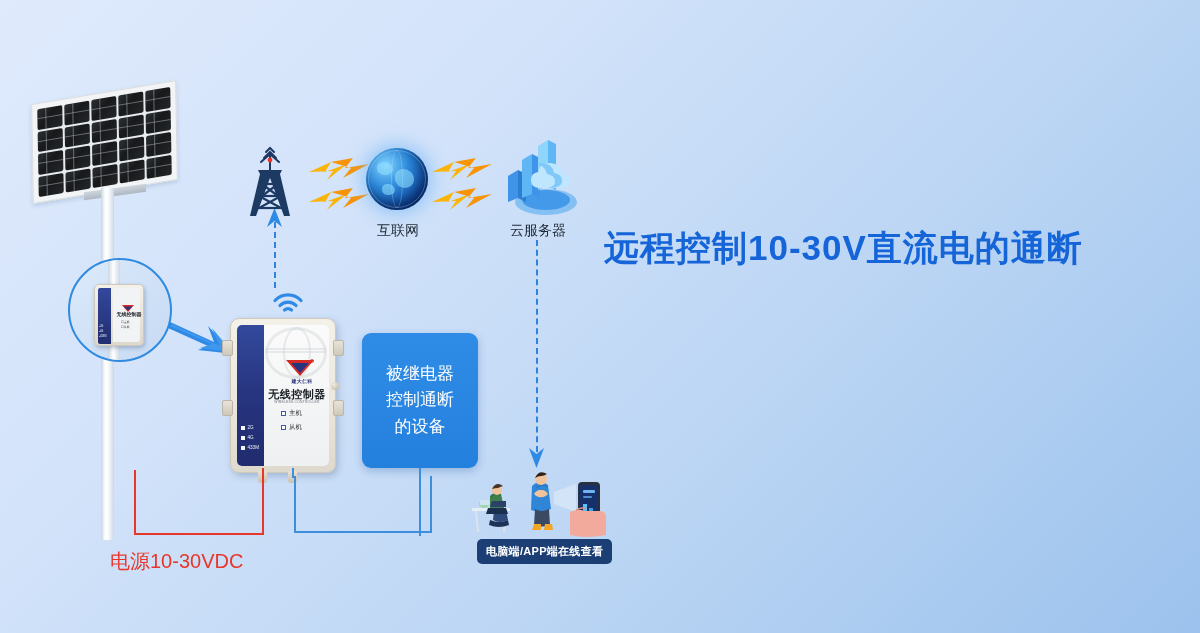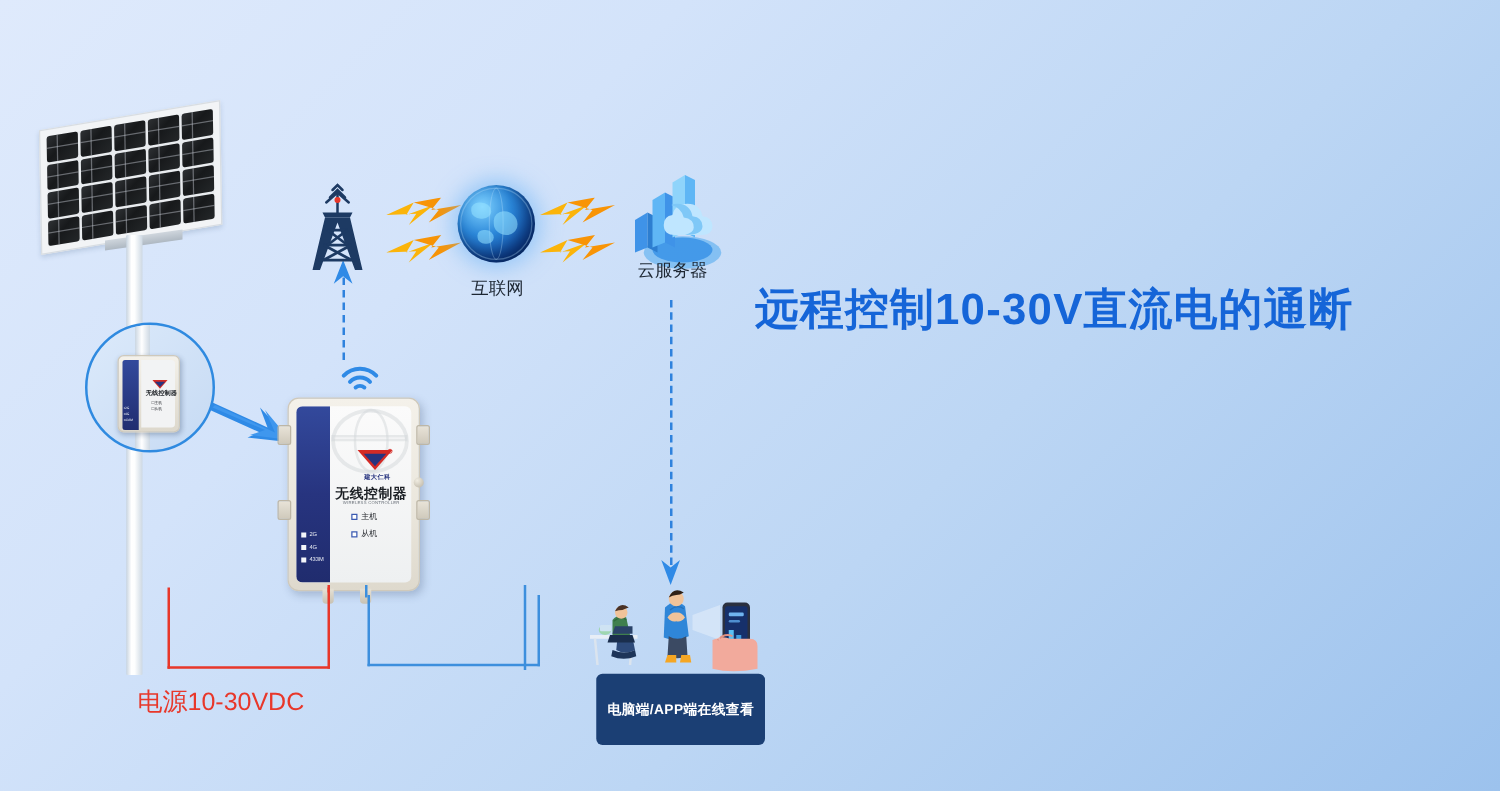--- a/index.html
+++ b/index.html
@@ -198,21 +198,21 @@
   }
   #globe .grid2 { left: 40%; right: 40%; border-radius: 50%; }
   .lbl-net {
     position: absolute; left: 340px; top: 222px; width: 116px;
     text-align: center; font-size: 14px; color: #1d2733;
   }
 
   
   #cloudsrv { position: absolute; left: 496px; top: 140px; width: 84px; height: 80px; }
   .lbl-cloud {
-    position: absolute; left: 480px; top: 208px; width: 116px;
+    position: absolute; left: 480px; top: 222px; width: 116px;
     text-align: center; font-size: 14px; color: #1d2733;
   }
 
   
   .dash-up {
     position: absolute; left: 274px; top: 222px; width: 0; height: 66px;
     border-left: 2px dashed #2f82dd;
   }
   .arrow-up {
     position: absolute; left: 266px; top: 208px; width: 17px; height: 20px;
@@ -272,21 +272,21 @@
   }
   .lbl-signal {
     position: absolute; left: 300px; top: 550px; width: 130px;
     text-align: center; font-size: 20px; color: #3d8fdd; white-space: nowrap;
   }
 
   
   #people { position: absolute; left: 466px; top: 468px; width: 160px; height: 72px; }
   .badge {
     position: absolute; left: 477px; top: 539px;
-    padding: 21px 9px; border-radius: 5px;
+    padding: 5px 9px; border-radius: 5px;
     background: #1b3f74; color: #ffffff;
     font-size: 11px; font-weight: bold; white-space: nowrap;
     letter-spacing: .3px;
   }
 </style>
 </head>
 <body>
 
 <div id="stage">
 
@@ -488,20 +488,25 @@
   </div>
   <div class="lbl-cloud">云服务器</div>
 
   <div class="dash-down"></div>
   <div class="arrow-down">
     <svg viewBox="0 0 17 22" width="17" height="22">
       <path d="M8.5 22 L16 2 L8.5 8 L1 2 Z" fill="#2f8ae6"></path>
     </svg>
   </div>
 
+  <div id="infobox">
+    <div class="ln">被继电器</div>
+    <div class="ln">控制通断</div>
+    <div class="ln">的设备</div>
+  </div>
   <div class="infobox-stem"></div>
 
   <div class="lead-red"></div>
   <div class="lead-blue"></div>
   <div class="wire-red"></div>
   <div class="wire-blue"></div>
   <div class="lbl-power">电源10-30VDC</div>
 
   <div id="people">
     <svg viewBox="0 0 160 72" width="160" height="72">

